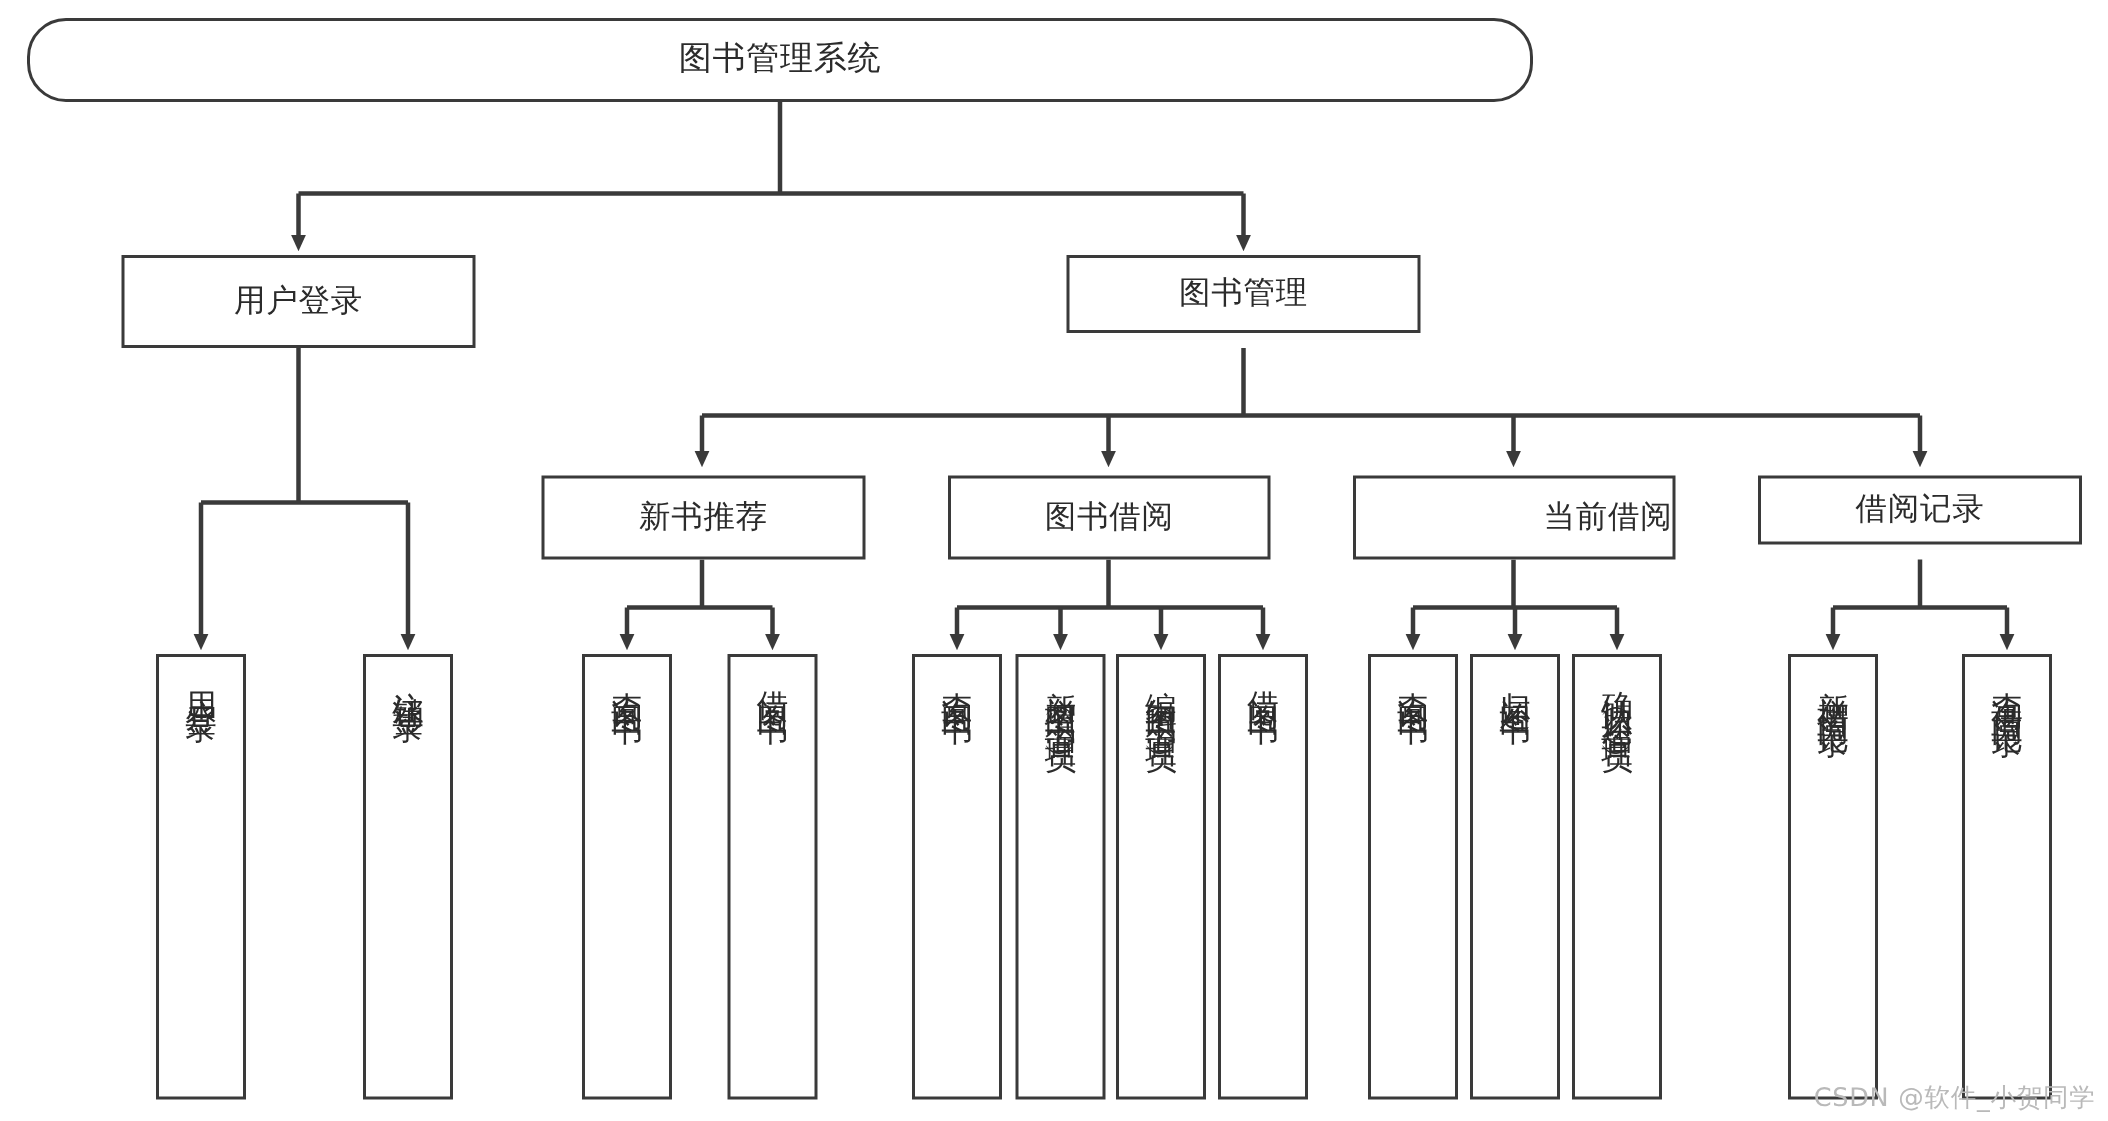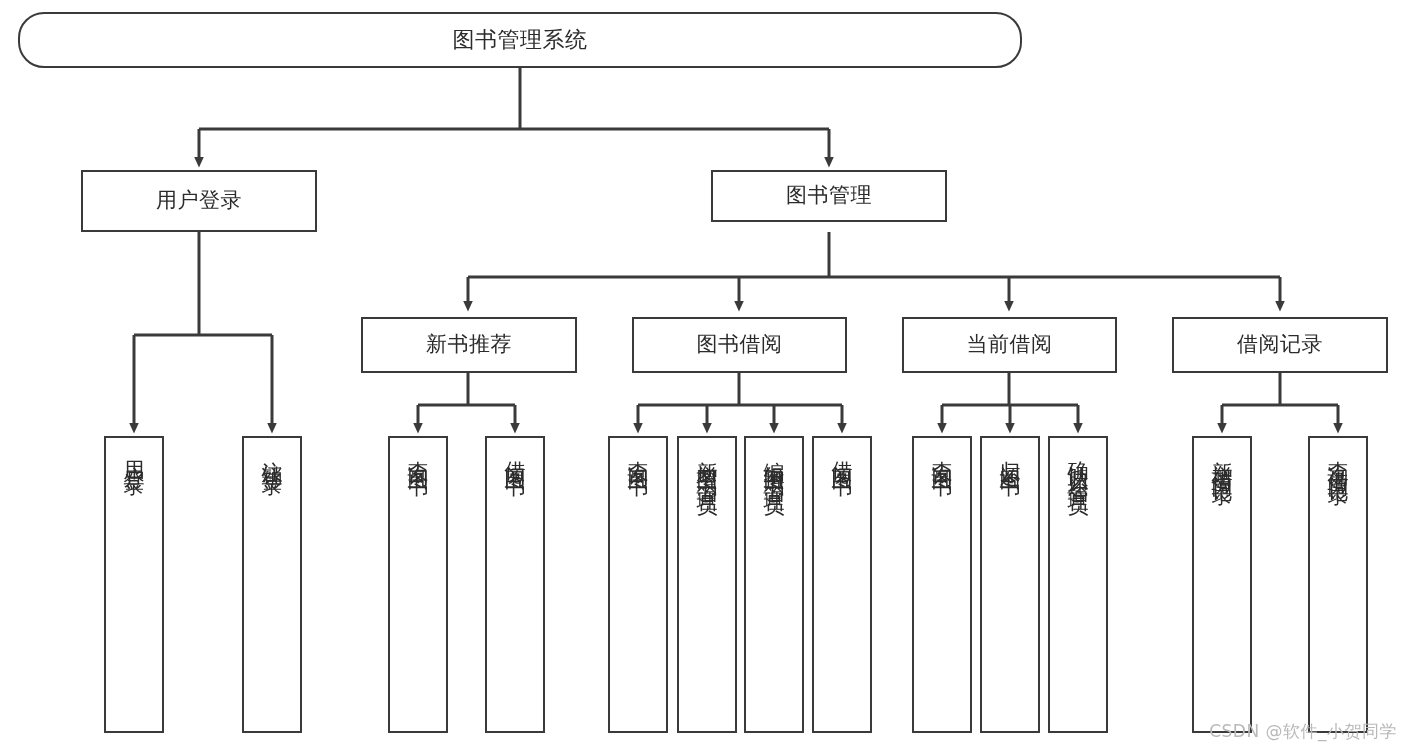--- a/index.html
+++ b/index.html
@@ -142,25 +142,25 @@
   </div>
 
   <div class="node h" style="left:361px; top:317px; width:216px; height:56px;">
     <span>新书推荐</span>
   </div>
 
   <div class="node h" style="left:632px; top:317px; width:215px; height:56px;">
     <span>图书借阅</span>
   </div>
 
-  <div class="node h" style="left:902px; top:317px; width:215px; height:56px;">
+  <div class="node h" style="left:902px; top:317px; width:215px; height:56px;justify-content:flex-end;">
     <span>当前借阅</span>
   </div>
 
-  <div class="node h" style="left:1172px; top:317px; width:216px; height:56px;">
+  <div class="node h" style="left:1172px; top:317px; width:216px; height:46px;">
     <span>借阅记录</span>
   </div>
 
   <div class="node v" style="left:104px; top:436px; width:60px; height:297px;">
     <span class="vtext">用户登录</span>
   </div>
   <div class="node v" style="left:242px; top:436px; width:60px; height:297px;">
     <span class="vtext">注销登录</span>
   </div>
 

